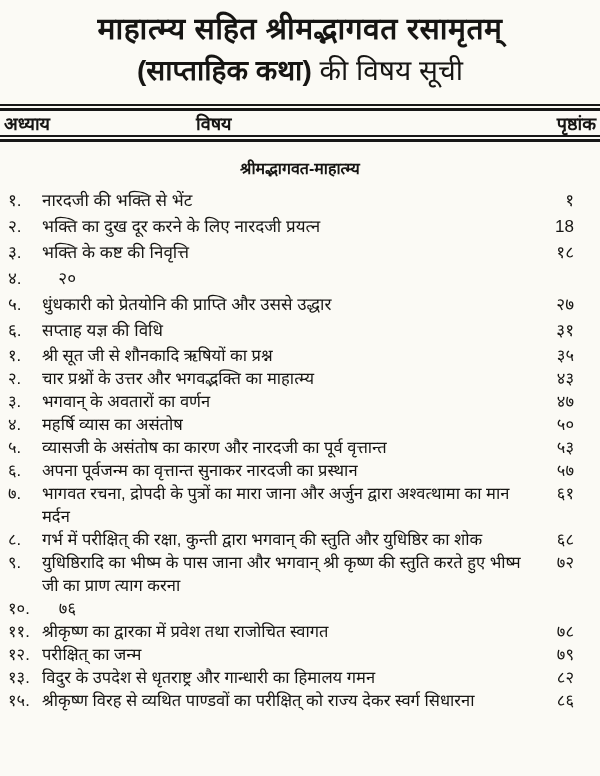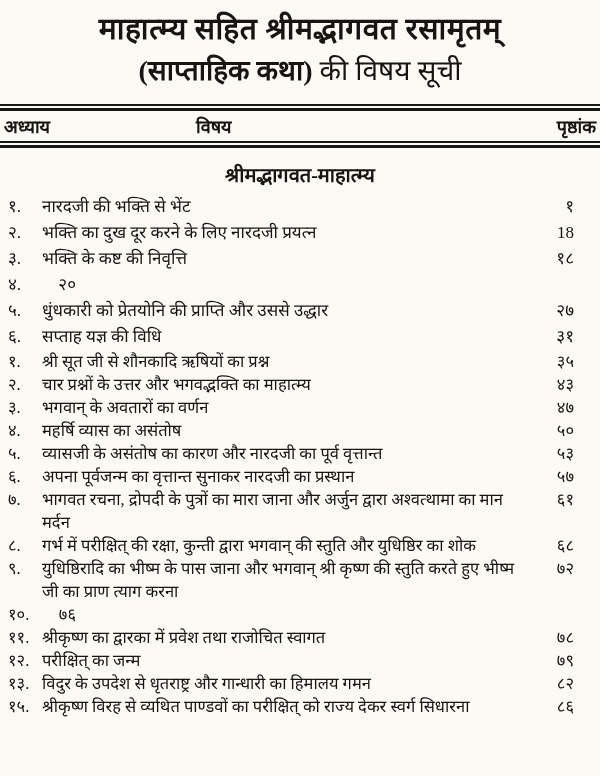--- a/index.html
+++ b/index.html
@@ -7,21 +7,21 @@
     padding: 0;
     background: #e8e6e0;
   }
   .page {
     position: relative;
     width: 600px;
     height: 776px;
     margin: 0 auto;
     background: #fbfaf5;
     color: #161513;
-    font-family: Liberation Serif, serif;
+    font-family: Liberation Sans, sans-serif;
     overflow: hidden;
     box-sizing: border-box;
     padding-top: 6px;
   }
   .title {
     text-align: center;
     font-size: 30px;
     font-weight: bold;
     line-height: 46px;
     letter-spacing: 0.5px;
@@ -38,33 +38,33 @@
     height: 2px;
     border-top: 2px solid #171717;
     border-bottom: 3px solid #171717;
     margin: 0;
   }
   .rule-top { margin-top: 14px; }
   .col-headers {
     position: relative;
     display: flex;
     align-items: center;
-    height: 30px;
+    height: 24px;
     font-size: 18px;
     font-weight: bold;
     padding: 0 4px;
   }
   .col-subject {
     position: absolute;
     left: 196px;
   }
   .col-pageno { margin-left: auto; }
   .section-heading {
     text-align: center;
-    font-size: 20px;
+    font-size: 16px;
     font-weight: bold;
     line-height: 30px;
     margin: 0;
   }
   .sec1-heading { margin-top: 12px; }
   .sec1-rows { margin-top: 4px; }
   .sec2-rows { margin-top: 0; }
   .row {
     display: flex;
     align-items: flex-start;

